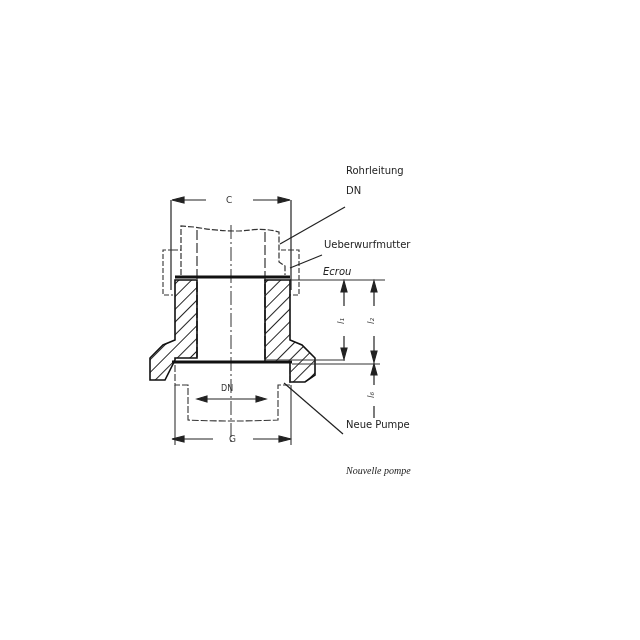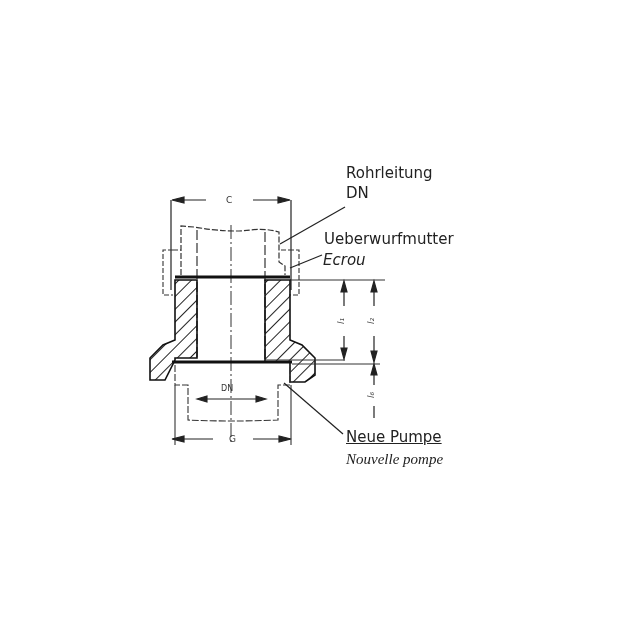--- a/index.html
+++ b/index.html
@@ -1,19 +1,19 @@
 <!DOCTYPE html>
 <html><head>
 <meta charset="utf-8">
 <style>
   html, body { margin: 0; padding: 0; background: #ffffff; }
   body { width: 640px; height: 640px; position: relative; overflow: hidden; font-family: "DejaVu Sans", sans-serif; }
   #drawing { position: absolute; left: 0; top: 0; }
-  .label { position: absolute; color: #222; font-size: 15px; white-space: nowrap; line-height: 1; }
-  .label.it { font-style: italic; }
+  .label { position: absolute; color: #222; font-size: 10px; white-space: nowrap; line-height: 1; }
+  .label.it { font-style: italic; margin-top: 14px; }
   .dim { position: absolute; color: #333; font-size: 9px; line-height: 1; }
   .rot { position: absolute; color: #444; font-size: 9px; font-style: italic; transform: rotate(-90deg); transform-origin: center; }
 </style>
 </head>
 <body>
 
 <svg id="drawing" width="640" height="640" viewBox="0 0 640 640" xmlns="http://www.w3.org/2000/svg">
   <defs>
     <pattern id="hatch" patternUnits="userSpaceOnUse" width="9" height="9" patternTransform="rotate(45)">
       <line x1="0" y1="0" x2="0" y2="9" stroke="#222" stroke-width="2"></line>
@@ -104,16 +104,16 @@
 
 <div class="dim" style="left:226px; top:196px;">C</div>
 <div class="dim" style="left:221px; top:385px; font-size:8px;">DN</div>
 <div class="dim" style="left:229px; top:435px;">G</div>
 <div class="rot" style="left:338px; top:316px;">l₁</div>
 <div class="rot" style="left:368px; top:316px;">l₂</div>
 <div class="rot" style="left:368px; top:390px;">l₆</div>
 
 <div class="label" style="left:346px; top:166px;">Rohrleitung</div>
 <div class="label" style="left:346px; top:186px;">DN</div>
-<div class="label" style="left:324px; top:232px;text-align:right;">Ueberwurfmutter</div>
+<div class="label" style="left:324px; top:240px;text-align:right;">Ueberwurfmutter</div>
 <div class="label it" style="left:323px; top:253px;">Ecrou</div>
-<div class="label" style="left:346px; top:430px;text-decoration:underline;">Neue Pumpe</div>
+<div class="label" style="left:346px; top:420px;">Neue Pumpe</div>
 <div class="label it" style="left:346px; top:452px;font-family:Liberation Serif, serif;">Nouvelle pompe</div>
 
 </body></html>

